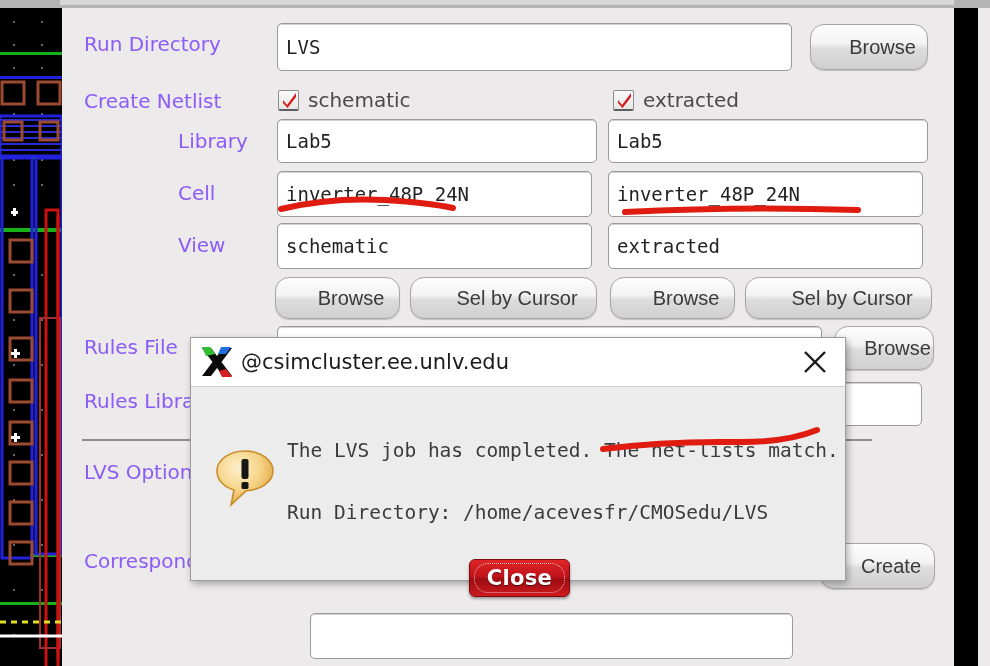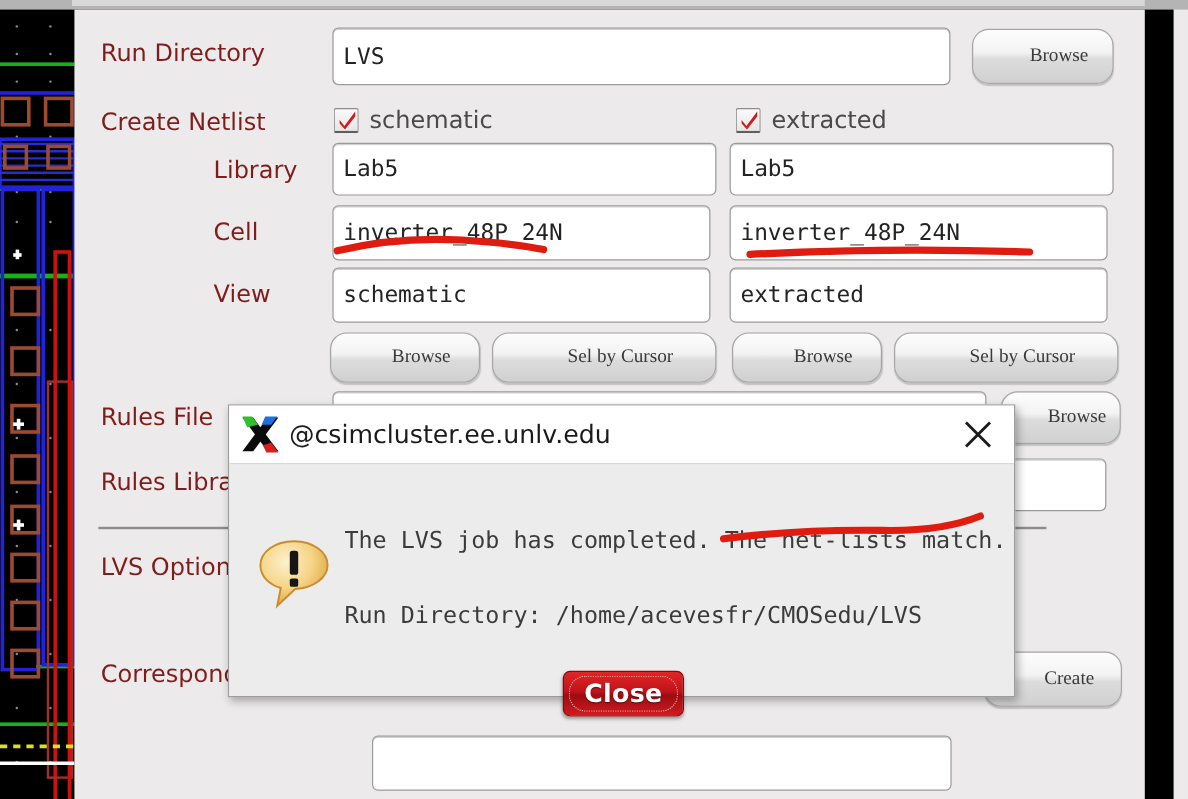--- a/index.html
+++ b/index.html
@@ -22,21 +22,21 @@
   #top-strip{position:absolute;left:0;top:0;width:990px;height:8px;background:#b4b4b4;}
   #top-strip2{position:absolute;left:60px;top:0;width:894px;height:5px;background:#d8d8d8;}
 
   
   #lvs-panel{
     position:absolute;left:62px;top:8px;width:892px;height:658px;
     background:#eceaea;
   }
   .lbl{
     position:absolute;
-    color:#7f1d1d;
+    color:#8b5cf6;
     font-size:20px;
     font-family:"DejaVu Sans","Liberation Sans",sans-serif;
     white-space:nowrap;
   }
 
   .field{
     position:absolute;
     background:#fff;
     border:1px solid #9a9a9a;
     border-radius:5px;
@@ -48,22 +48,22 @@
     font-family:"DejaVu Sans Mono","Liberation Mono",monospace;
     font-size:19px;color:#232323;white-space:nowrap;
   }
 
   .btn{
     position:absolute;box-sizing:border-box;
     border:1px solid #a6a6a6;
     border-radius:14px;
     background:linear-gradient(to bottom,#fdfdfd 0%,#f3f3f3 42%,#dcdcdc 55%,#d0d0d0 100%);
     color:#3a3a3a;
-    font-size:16px;
-    font-family:Liberation Serif, serif;
+    font-size:20px;
+    font-family:Liberation Sans, sans-serif;
     display:flex;align-items:center;justify-content:center;
     box-shadow:0 1px 1px rgba(0,0,0,.18);
     cursor:default;
     padding-left:27px;
   }
 
   .chk-wrap{position:absolute;display:flex;align-items:center;gap:9px;}
   .chk{
     width:21px;height:21px;box-sizing:border-box;
     background:linear-gradient(to bottom,#fafafa,#e6e6e6);

